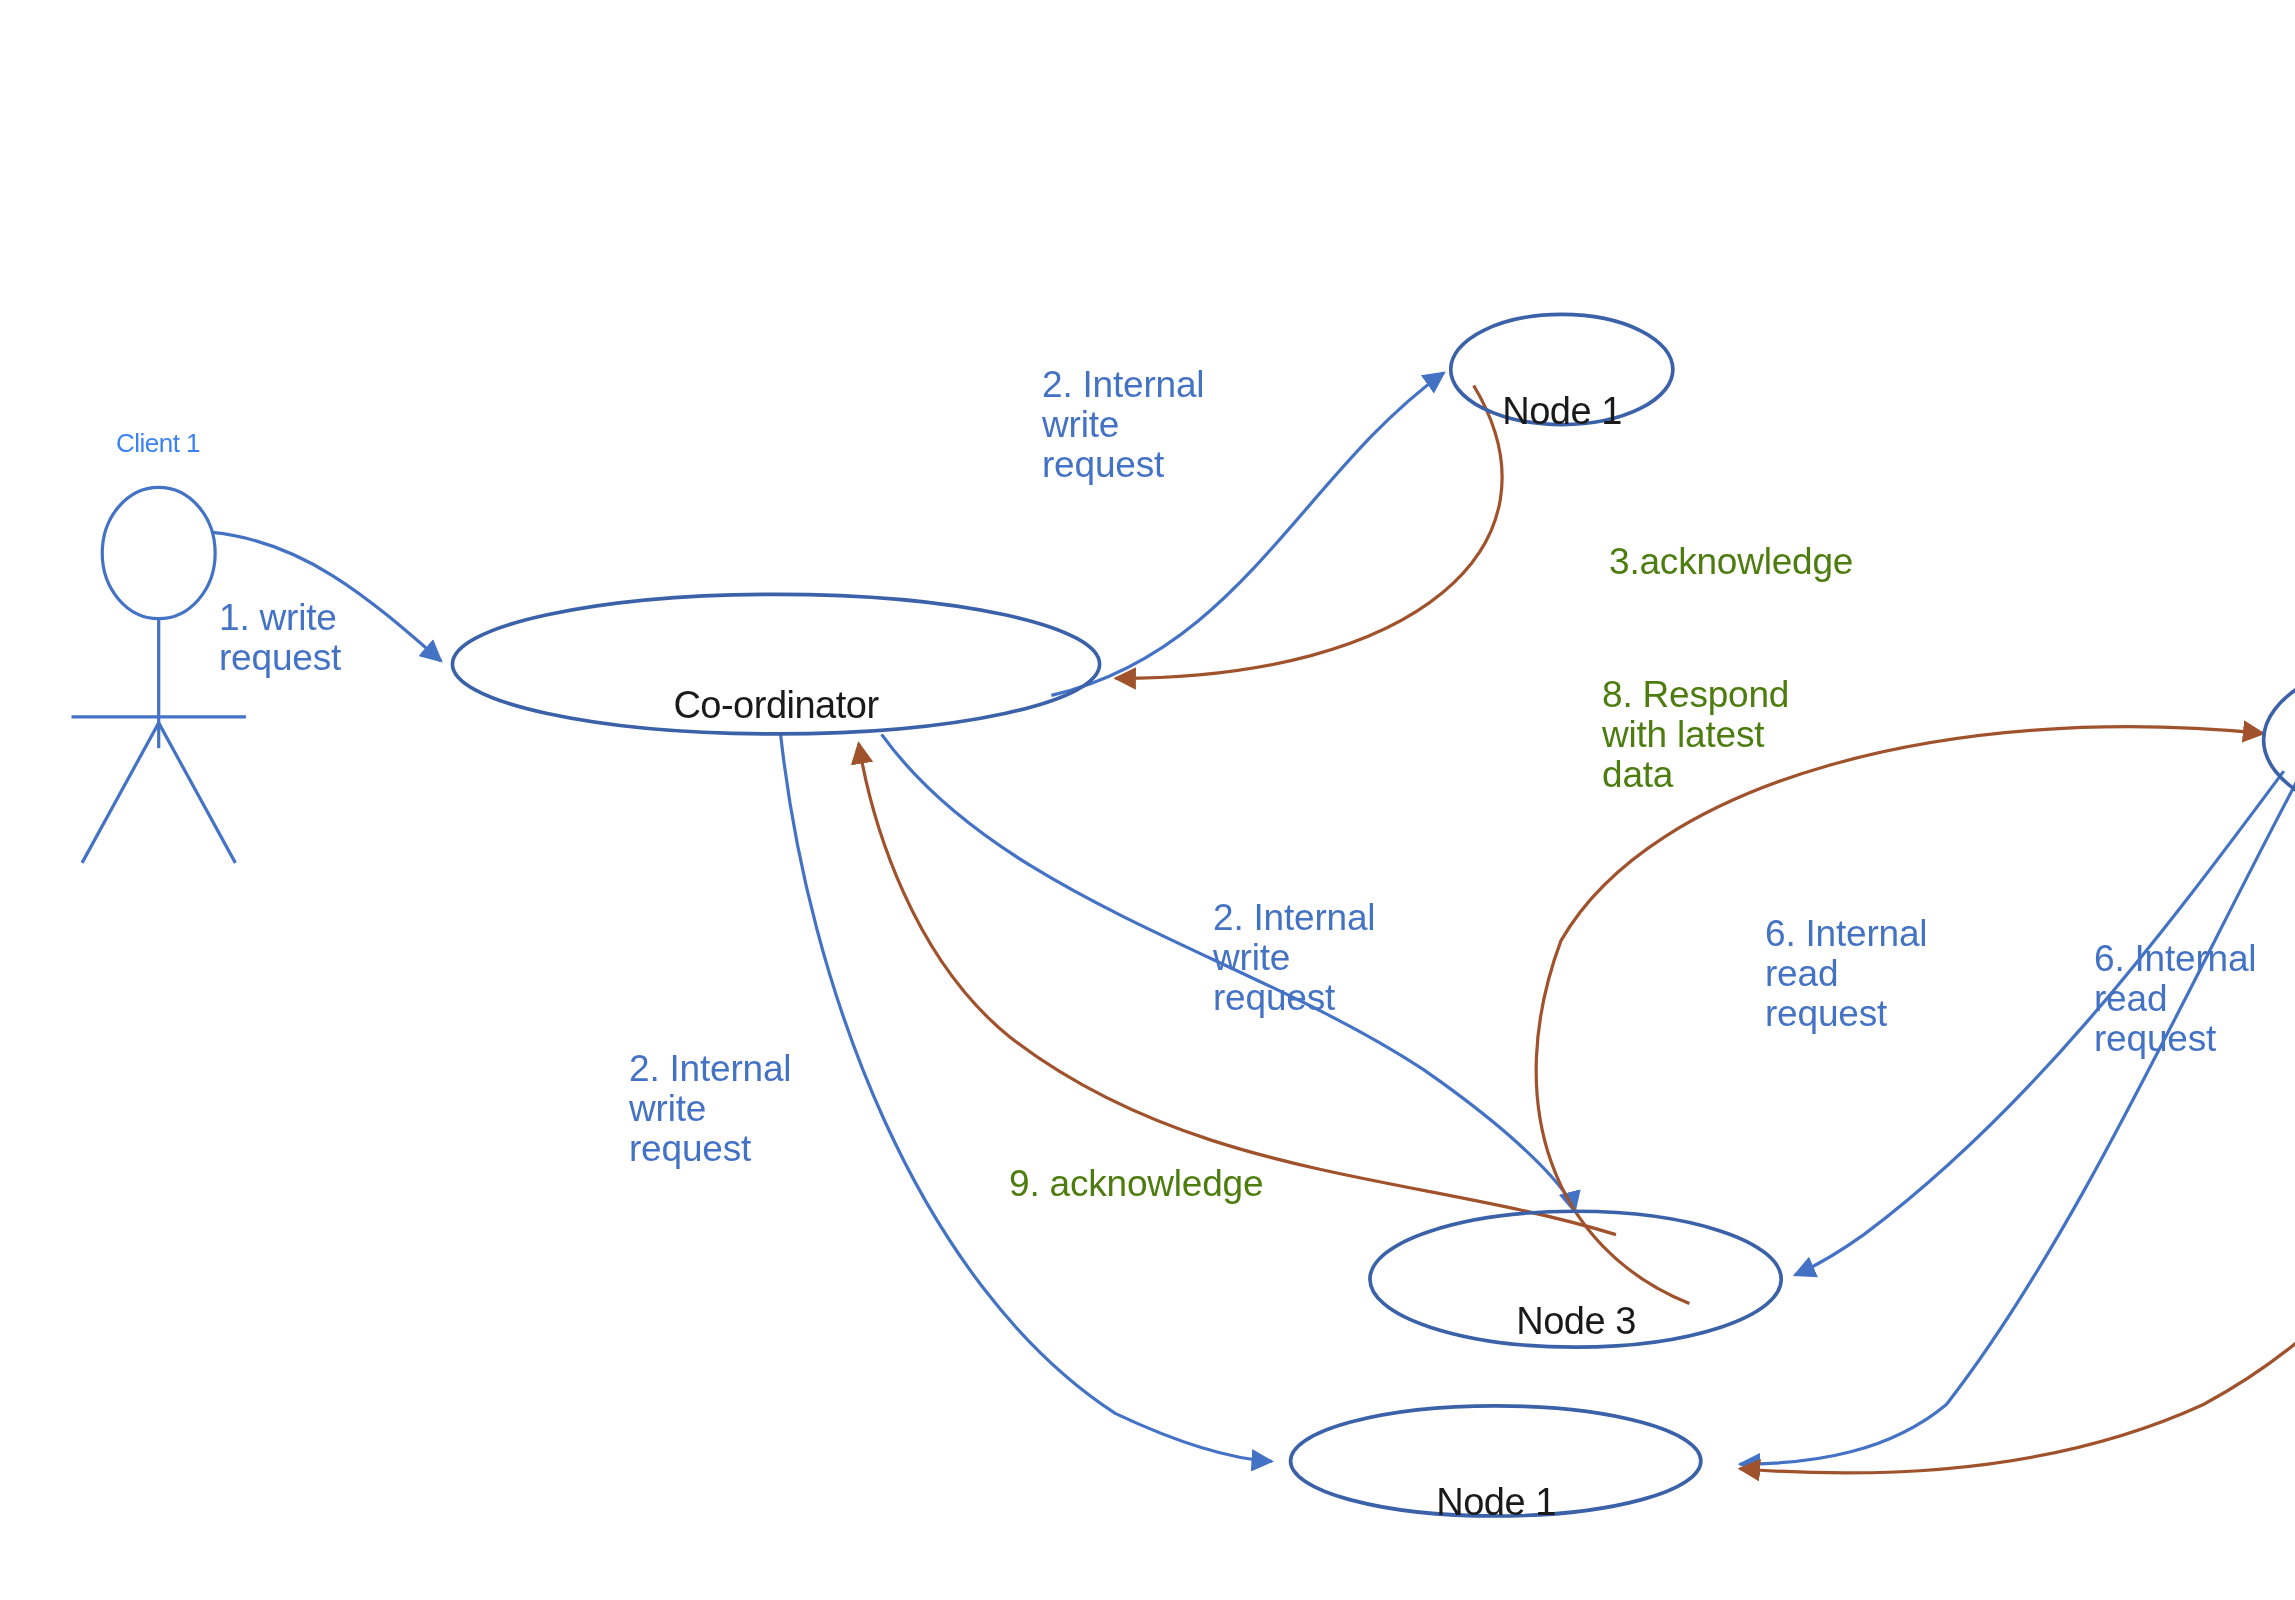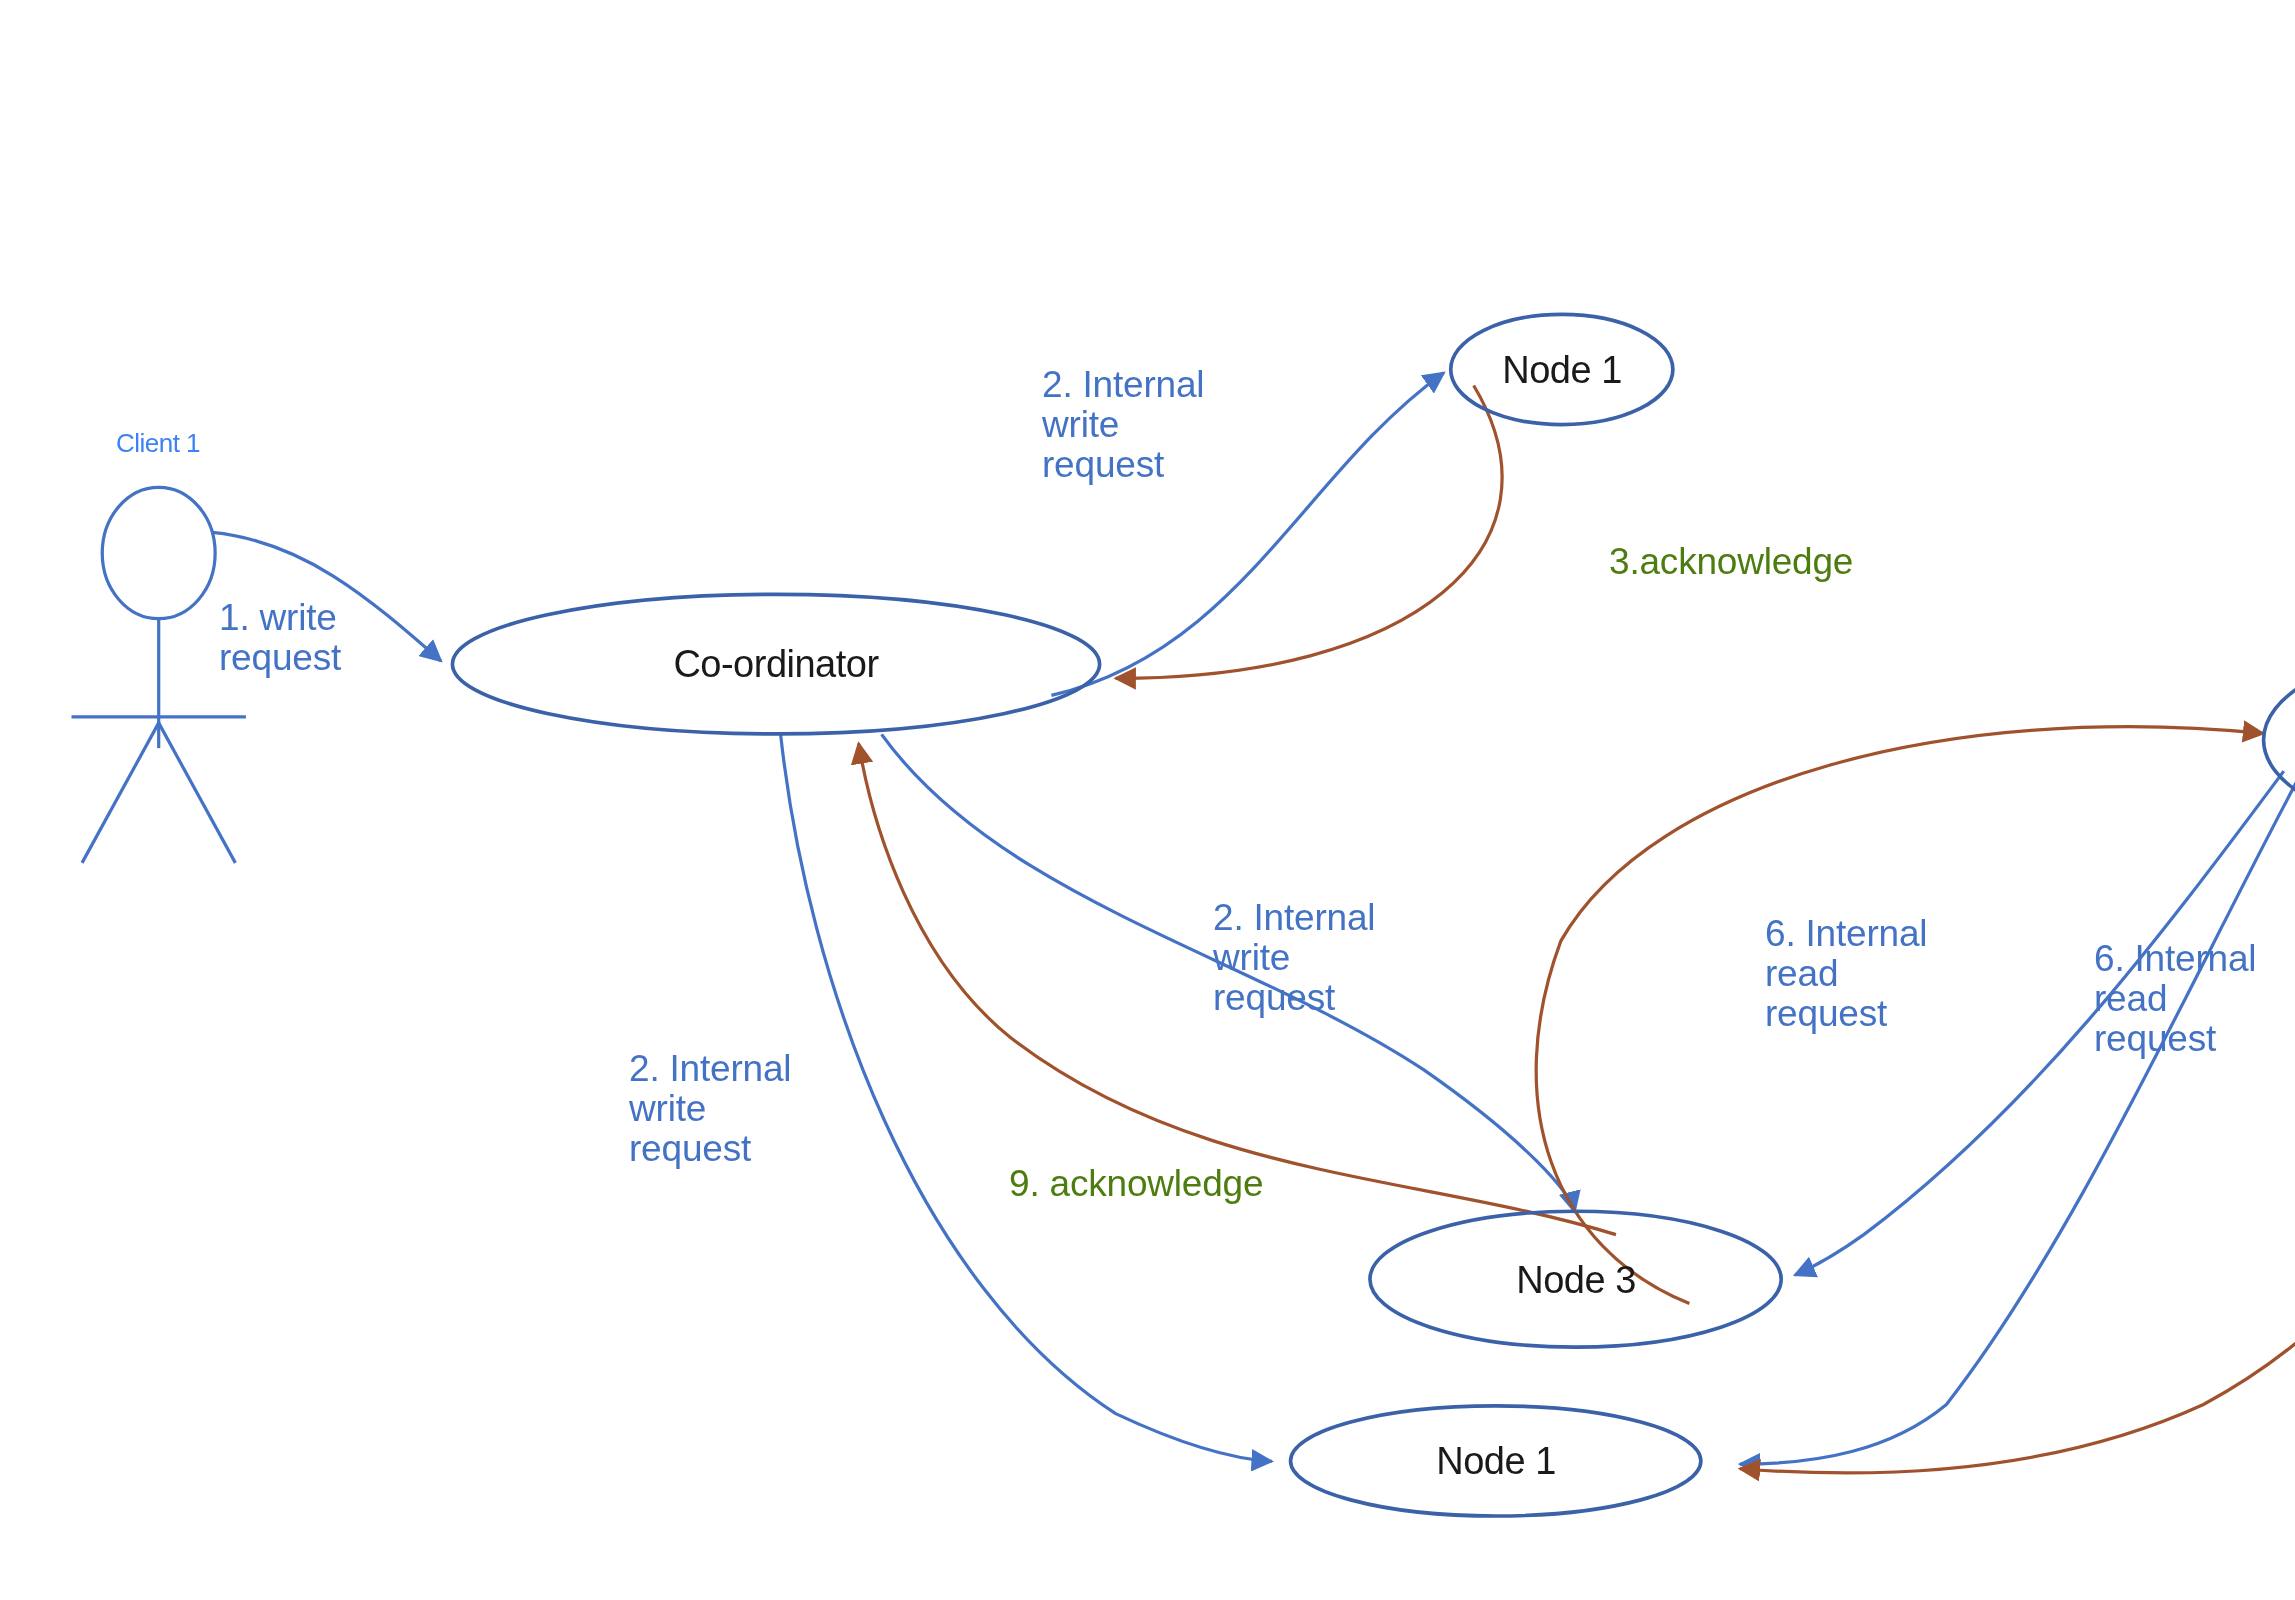--- a/index.html
+++ b/index.html
@@ -13,20 +13,21 @@
   }
   svg#canvas{position:absolute;left:0;top:0;width:3354px;height:1600px;}
   .node-label{
     position:absolute;
     color:#1a1a1a;
     font-family:"Liberation Sans", sans-serif;
     font-size:38px;
     white-space:nowrap;
     transform:translate(-50%,-50%);
     letter-spacing:-0.5px;
+    margin-top:41px;
   }
   .actor-label{
     position:absolute;
     color:#3b82f6;
     font-family:"Liberation Sans", sans-serif;
     font-size:26px;
     white-space:nowrap;
     transform:translate(-50%,-50%);
     letter-spacing:-0.5px;
   }
@@ -124,15 +125,18 @@
 write
 request</div>
 
   <div class="edge-label blue" style="left:1765px;top:914px;">6. Internal
 read
 request</div>
   <div class="edge-label blue" style="left:2094px;top:939px;">6. Internal
 read
 request</div>
 
+  <div class="edge-label gold" style="left:1602px;top:675px;">8. Respond
+with latest
+data</div>
 
 </div>
 
 
 </body></html>

